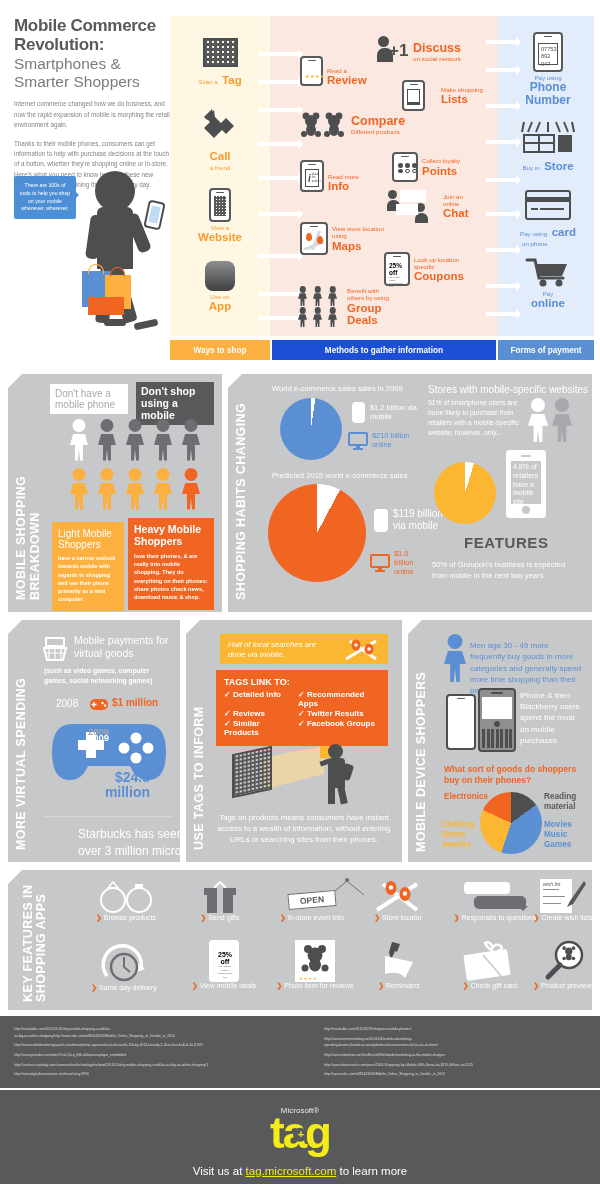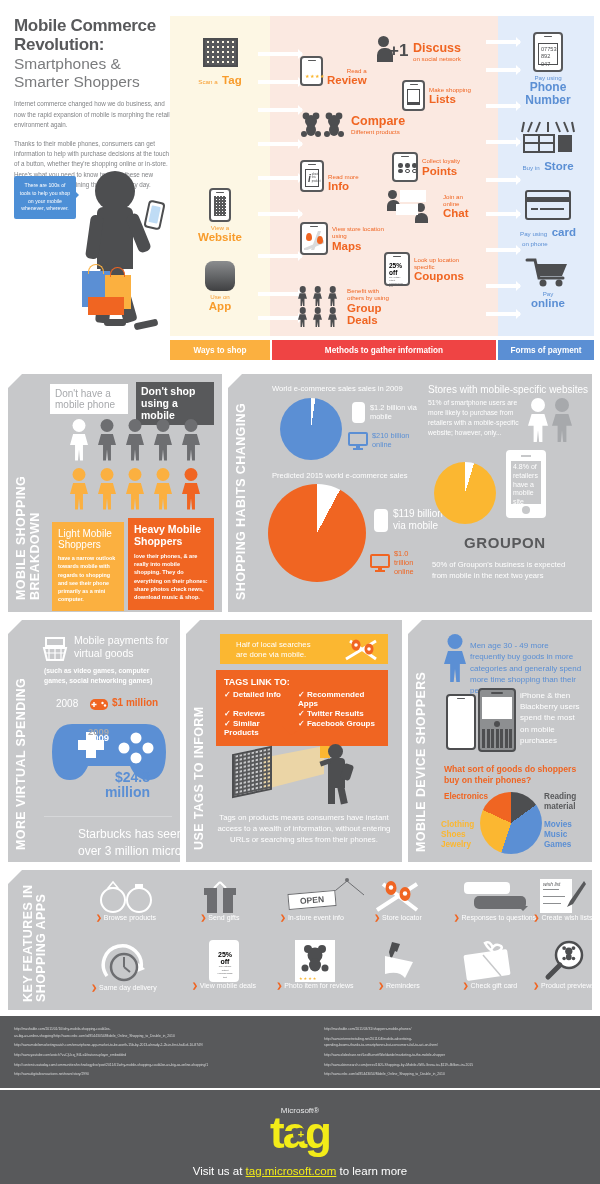--- a/index.html
+++ b/index.html
@@ -26,21 +26,21 @@
 
   .shopper { position: absolute; left: 72px; top: 163px; width: 105px; height: 155px; }
 
   .col-ways { position: absolute; left: 170px; top: 8px; width: 100px; height: 320px; background: #fdf7e4; }
   .col-methods { position: absolute; left: 270px; top: 8px; width: 228px; height: 320px; background: #fbe9e1; }
   .col-pay { position: absolute; left: 498px; top: 8px; width: 96px; height: 320px; background: #e2ecfa; }
 
   .bar { position: absolute; top: 332px; height: 20px; color: #fff; font-size: 8.2px; font-weight: bold;
          display: flex; align-items: center; justify-content: center; }
   .bar-ways { left: 170px; width: 100px; background: #fbb040; }
-  .bar-methods { left: 272px; width: 224px; background: #ef4444; }
+  .bar-methods { left: 272px; width: 224px; background: #1d4ed8; }
   .bar-pay { left: 498px; width: 96px; background: #5b8fd4; }
 
   .item { position: absolute; text-align: center; }
   .lbl-sm { font-size: 6.2px; line-height: 1.15; }
   .lbl-lg { font-size: 11.5px; font-weight: bold; line-height: 1.05; }
   .or { color: #f89c2c; } .org { color: #f06522; } .blu { color: #5b8fd4; }
 
   .arrow { position: absolute; height: 4px; background: #fff; }
   .arrow:after { content:""; position:absolute; right:-6px; top:-3px; border:5px solid transparent; border-left-color:#fff; }
 
@@ -138,35 +138,43 @@
     <div class="arrow" style="left:486px;top:204px;width:34px;"></div>
     <div class="arrow" style="left:486px;top:240px;width:34px;"></div>
     <div class="arrow" style="left:486px;top:276px;width:34px;"></div>
     <div class="arrow" style="left:486px;top:304px;width:34px;"></div>
 
     <div class="item" style="left:180px;top:30px;width:80px;">
       <div class="qr" style="width:35px;height:29px;margin:0 auto;border:2.4px solid #4d4e50;background-size:5px 5px;"></div>
       <div style="margin-top:3px;"><span class="lbl-sm or">Scan a</span>
       <span class="lbl-lg or">Tag</span></div>
     </div>
+    <div class="item" style="left:180px;top:98px;width:80px;">
+      <svg width="40" height="36" viewBox="0 0 40 36">
+        <path d="M14 4 L6 12 L10 16 L4 22 L14 32 L22 24 L26 28 L34 20 L26 12 L21 17 L15 11 Z" fill="#4d4e50"></path>
+        <path d="M12 3 L4 11 L7 14 L13 8 Z" fill="#4d4e50"></path>
+      </svg>
+      <div><span class="lbl-lg or">Call</span></div>
+      <div class="lbl-sm or">a friend</div>
+    </div>
     <div class="item" style="left:180px;top:180px;width:80px;">
       <div class="phone" style="width:22px;height:34px;margin:0 auto;">
         <div class="spk"></div>
         <div class="qr" style="position:absolute;left:3px;top:6px;right:3px;bottom:4px;background-size:3px 3px;"></div>
       </div>
       <div class="lbl-sm or" style="margin-top:2px;">View a</div>
       <div class="lbl-lg or">Website</div>
     </div>
     <div class="item" style="left:180px;top:253px;width:80px;">
       <div style="width:30px;height:30px;margin:0 auto;border-radius:8px;background:linear-gradient(#8b8d8f,#3f4042);"></div>
       <div class="lbl-sm or" style="margin-top:2px;">Use on</div>
       <div class="lbl-lg or">App</div>
     </div>
 
-    <div class="item" style="left:300px;top:48px;text-align:right;">
+    <div class="item" style="left:300px;top:48px;text-align:left;">
       <div style="display:flex;align-items:flex-end;gap:4px;">
         <div class="phone" style="width:23px;height:30px;">
           <div class="spk"></div>
           <div style="position:absolute;left:3px;bottom:5px;font-size:5px;color:#fbb731;letter-spacing:0.5px;">★★★★</div>
         </div>
         <div>
           <div class="lbl-sm org">Read a</div>
           <div class="lbl-lg org">Review</div>
         </div>
       </div>
@@ -178,21 +186,21 @@
           <div style="position:absolute;left:-1px;top:12px;width:16px;height:14px;background:#4d4e50;border-radius:7px 7px 0 0;"></div>
           <div style="position:absolute;left:11px;top:6px;color:#4d4e50;font-size:17px;font-weight:bold;line-height:1;">+1</div>
         </div>
         <div>
           <div class="lbl-lg org" style="font-size:12.5px;">Discuss</div>
           <div class="lbl-sm org">on social network</div>
         </div>
       </div>
     </div>
     <div class="item" style="left:402px;top:72px;text-align:left;">
-      <div style="display:flex;align-items:center;gap:4px;">
+      <div style="display:flex;align-items:center;gap:16px;">
         <div class="phone" style="width:23px;height:31px;">
           <div class="spk"></div>
           <div style="position:absolute;left:3px;top:7px;right:3px;height:14px;border:1.2px solid #4d4e50;"></div>
           <div style="position:absolute;left:3px;bottom:4px;right:3px;height:3px;background:#4d4e50;"></div>
         </div>
         <div>
           <div class="lbl-sm org">Make shopping</div>
           <div class="lbl-lg org">Lists</div>
         </div>
       </div>
@@ -494,21 +502,21 @@
           <i class="hd" style="width:14px;height:14px;"></i>
           <i class="bd" style="top:16px;width:20px;height:28px;"></i>
         </span>
     </div>
     <div class="pie" style="position:absolute;left:206px;top:88px;width:62px;height:62px;background:conic-gradient(#ffffff 0deg 17deg, #fbb731 17deg 360deg);"></div>
     <div class="phone" style="position:absolute;left:278px;top:76px;width:40px;height:68px;border-color:#fff;background:#fff;">
       <div style="position:absolute;top:3px;left:50%;transform:translateX(-50%);width:10px;height:1.5px;background:#c7c8ca;"></div>
       <div style="position:absolute;left:3px;top:9px;right:3px;bottom:12px;background:#c7c8ca;color:#fff;font-size:7px;line-height:1.25;padding:2px;">4.8% of retailers have a mobile site</div>
       <div style="position:absolute;bottom:2px;left:50%;transform:translateX(-50%);width:8px;height:8px;border-radius:50%;background:#c7c8ca;"></div>
     </div>
-    <div style="position:absolute;left:236px;top:160px;font-size:15px;font-weight:bold;color:#58595b;letter-spacing:0.6px;">GROUPON</div>
+    <div style="position:absolute;left:236px;top:160px;font-size:15px;font-weight:bold;color:#58595b;letter-spacing:0.6px;">FEATURES</div>
     <div style="position:absolute;left:204px;top:185px;width:146px;font-size:7.6px;color:#fff;line-height:1.45;">50% of Groupon's business is expected from mobile in the next two years</div>
   </div>
 
   <div class="panel" style="left:8px;top:612px;width:172px;height:242px;">
     <div class="vlabel" style="left:6px;top:14px;height:216px;font-size:12.5px;">MORE VIRTUAL SPENDING</div>
     <svg width="26" height="26" viewBox="0 0 26 26" style="position:absolute;left:34px;top:16px;">
       <rect x="4" y="2" width="18" height="8" fill="none" stroke="#fff" stroke-width="2"></rect>
       <path d="M2 12 H24 L21 24 H5 Z" fill="none" stroke="#fff" stroke-width="2"></path>
       <path d="M7 12 V24 M13 12 V24 M19 12 V24 M3 17 H23" stroke="#fff" stroke-width="1.2"></path>
     </svg>
@@ -537,21 +545,21 @@
     <div style="position:absolute;left:72px;top:150px;width:70px;font-size:14px;color:#5b8fd4;font-weight:bold;line-height:1.08;text-align:right;">$24.8 million</div>
 
     <div style="position:absolute;left:36px;top:196px;width:128px;height:1px;background:#d6d7d9;"></div>
     <div style="position:absolute;left:48px;top:206px;width:116px;font-size:12px;color:#fff;line-height:1.45;margin-left:22px;">Starbucks has seen over 3 million micro: payment transactions</div>
   </div>
 
   <div class="panel" style="left:186px;top:612px;width:216px;height:242px;">
     <div class="vlabel" style="left:6px;top:34px;height:196px;font-size:12.5px;">USE TAGS TO INFORM</div>
 
     <div style="position:absolute;left:34px;top:14px;width:168px;height:30px;background:#fbb731;">
-      <div style="font-size:7.8px;color:#fff;line-height:1.3;padding:6px 16px;width:116px;">Half of local searches are done via mobile.</div>
+      <div style="font-size:7.8px;color:#fff;line-height:1.3;padding:6px 8px;width:116px;font-style:italic;">Half of local searches are done via mobile.</div>
       <svg width="40" height="26" viewBox="0 0 40 26" style="position:absolute;right:6px;top:3px;">
         <path d="M4 22 L34 4 M8 4 L34 22" stroke="#fff" stroke-width="3"></path>
         <ellipse cx="14" cy="8" rx="4.5" ry="5.5" fill="#f06522"></ellipse>
           <circle cx="14" cy="8" r="1.8" fill="#fff"></circle>
         <ellipse cx="27" cy="12" rx="4.5" ry="5.5" fill="#f06522"></ellipse>
           <circle cx="27" cy="12" r="1.8" fill="#fff"></circle>
       </svg>
     </div>
 
     <div style="position:absolute;left:30px;top:50px;width:172px;background:#f06522;padding:7px 8px 9px;">

